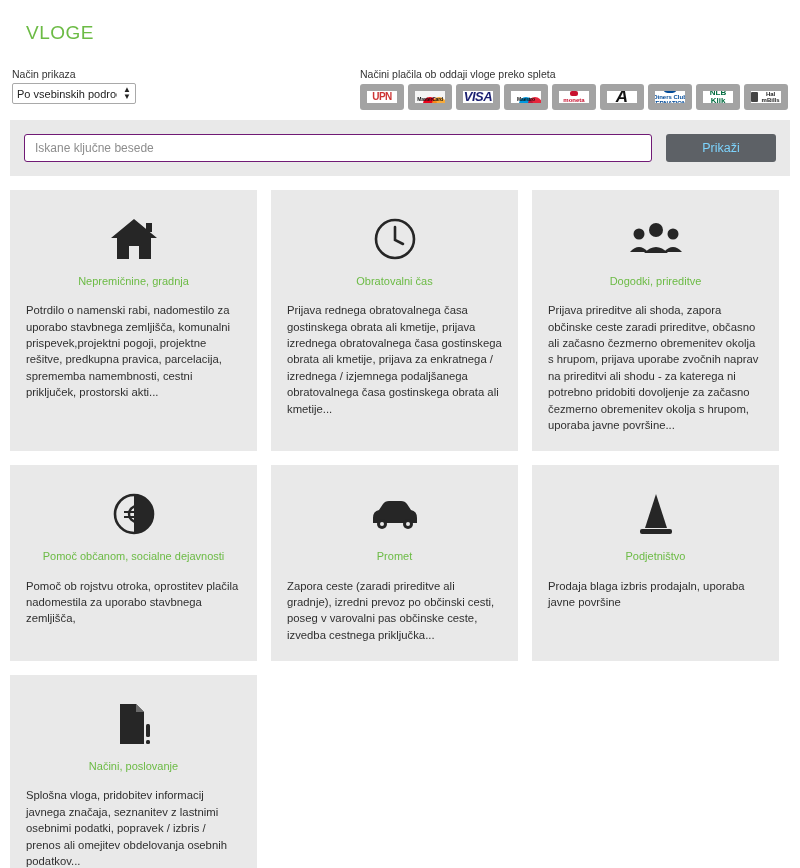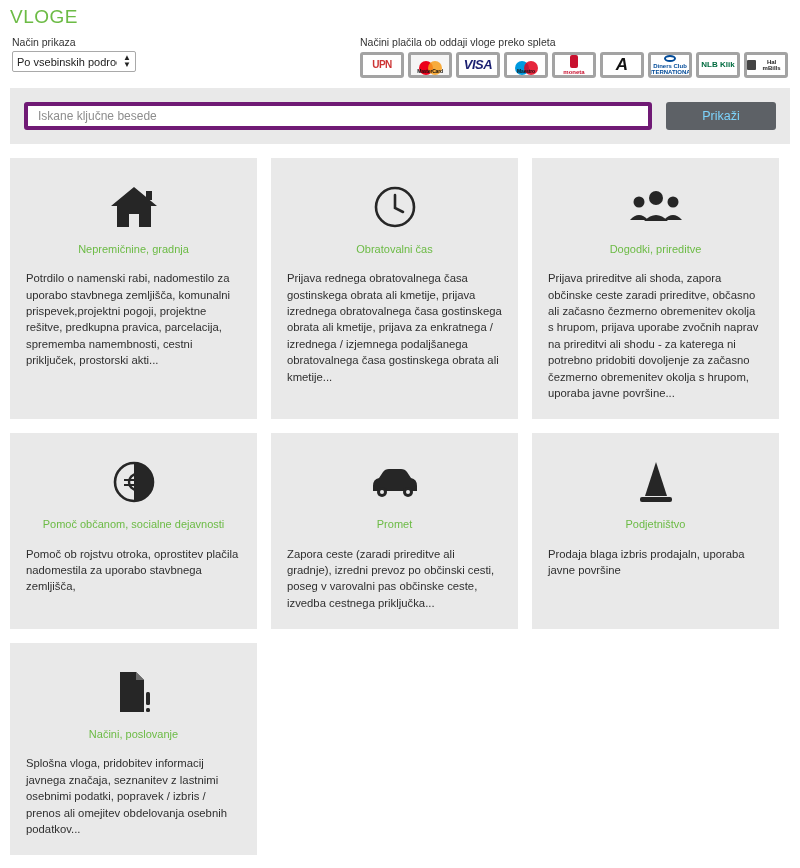--- a/index.html
+++ b/index.html
@@ -16,21 +16,21 @@
   }
   .page {
     width: 800px;
     position: relative;
   }
   .page-title {
     font-size: 19px;
     color: #6cbb45;
     letter-spacing: 0.5px;
     padding: 6px 0 4px 10px;
-    margin: 0;
+    margin: 16px;
     font-weight: normal;
   }
 
   
   .topbar {
     display: flex;
     justify-content: space-between;
     align-items: flex-start;
     padding: 4px 12px 0 12px;
   }
@@ -82,21 +82,21 @@
     margin-bottom: 4px;
   }
   .pay-icons {
     display: flex;
     align-items: center;
     gap: 4px;
   }
   .pay-card {
     width: 44px;
     height: 26px;
-    border: 3px solid #a3a3a3;
+    border: 7px solid #a3a3a3;
     border-radius: 3px;
     background: #ffffff;
     display: flex;
     align-items: center;
     justify-content: center;
     font-size: 8px;
     font-weight: bold;
     overflow: hidden;
     line-height: 1.05;
     text-align: center;
@@ -141,21 +141,21 @@
     margin: 10px 10px 0 10px;
     background: #e9e9e9;
     padding: 14px 14px;
     display: flex;
     align-items: center;
     gap: 14px;
   }
   .search-input {
     flex: 1;
     height: 28px;
-    border: 4px solid #701a75;
+    border: 1px solid #701a75;
     border-radius: 3px;
     background: #fff;
     padding: 0 10px;
     font-size: 12px;
     font-family: "Liberation Sans", sans-serif;
     color: #333;
   }
   .search-input::placeholder { color: #8d8d8d; }
   .search-button {
     width: 110px;

